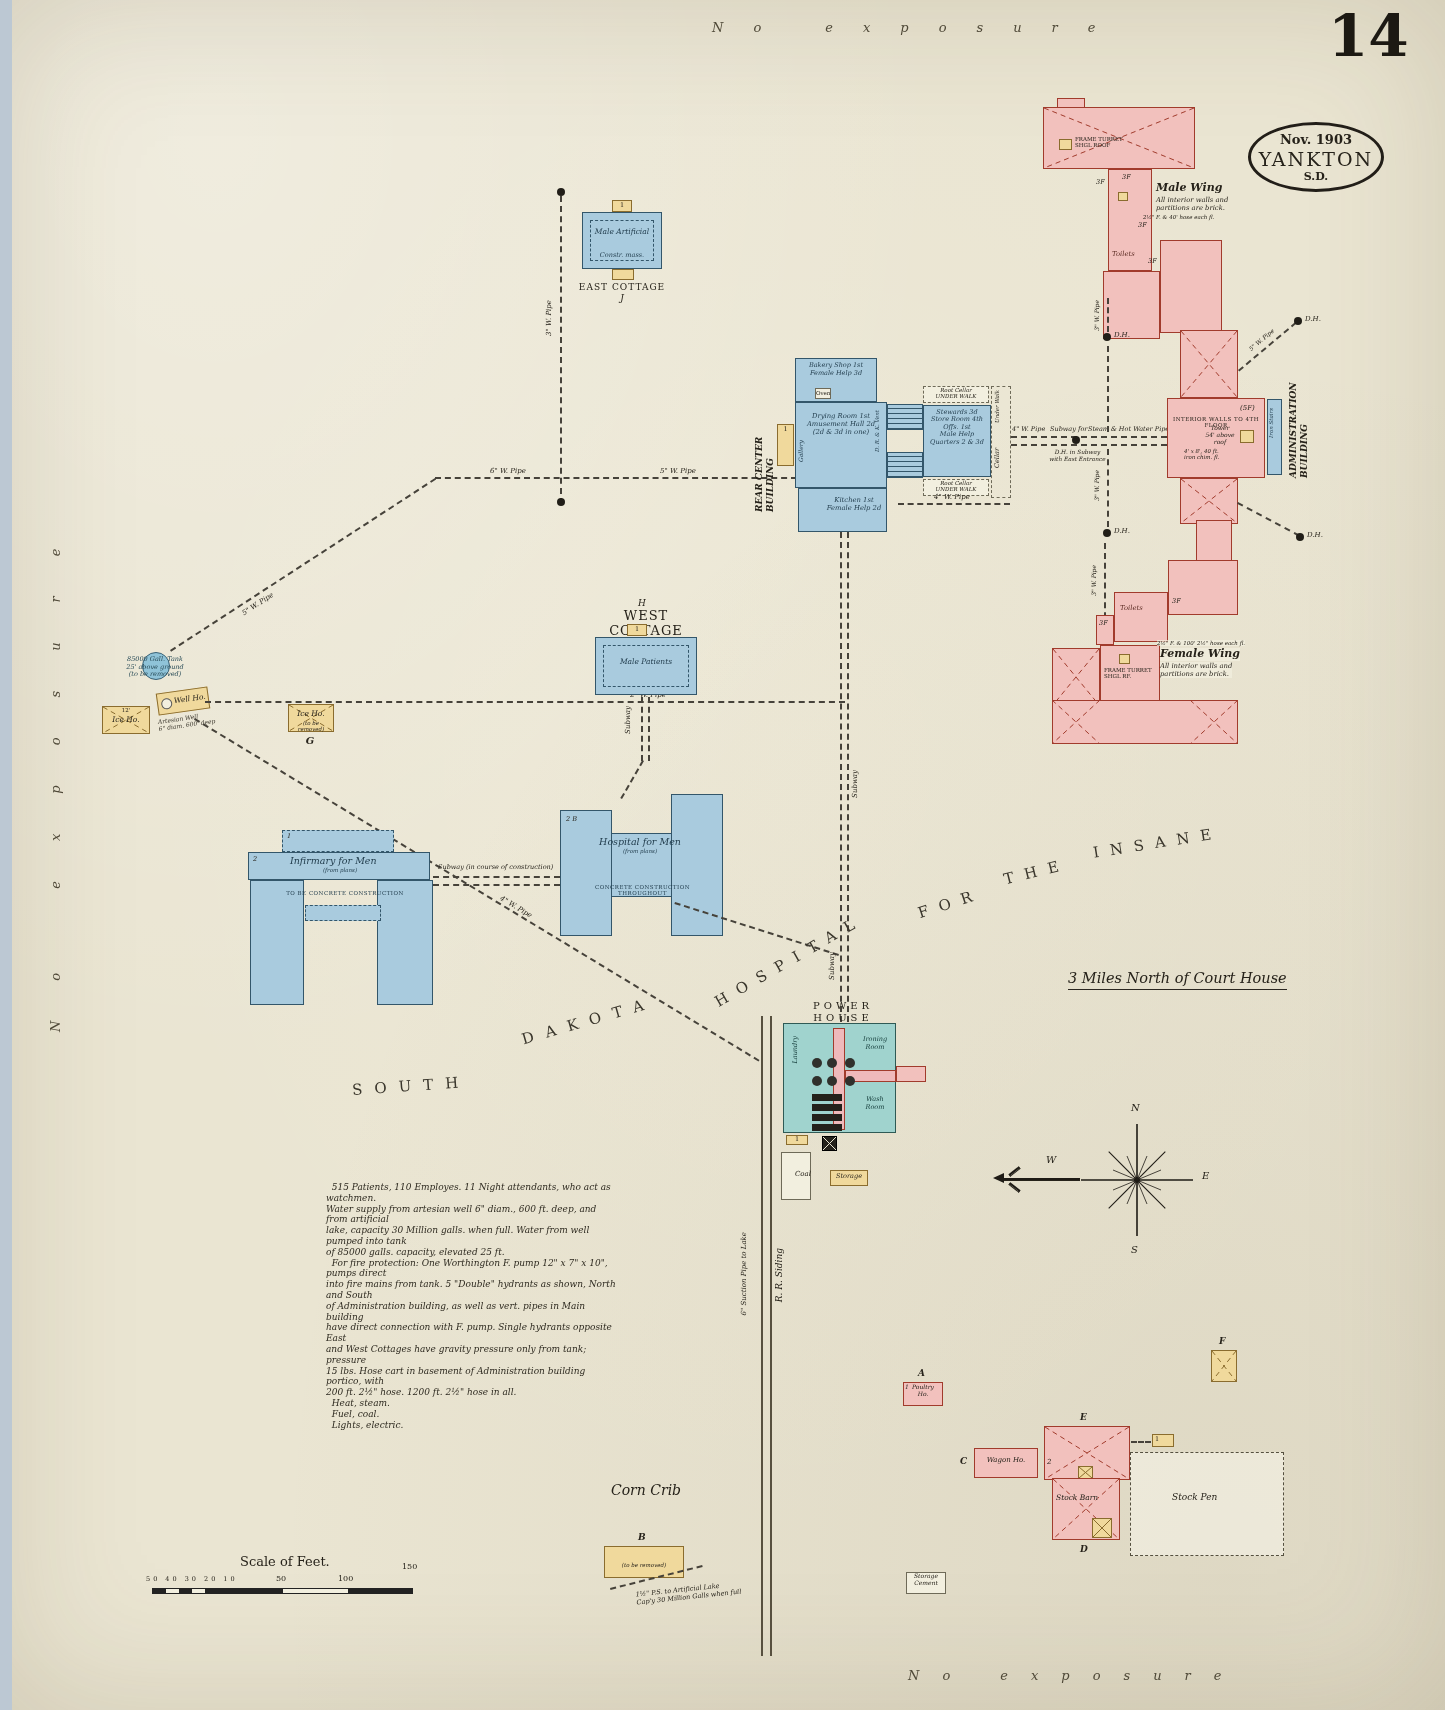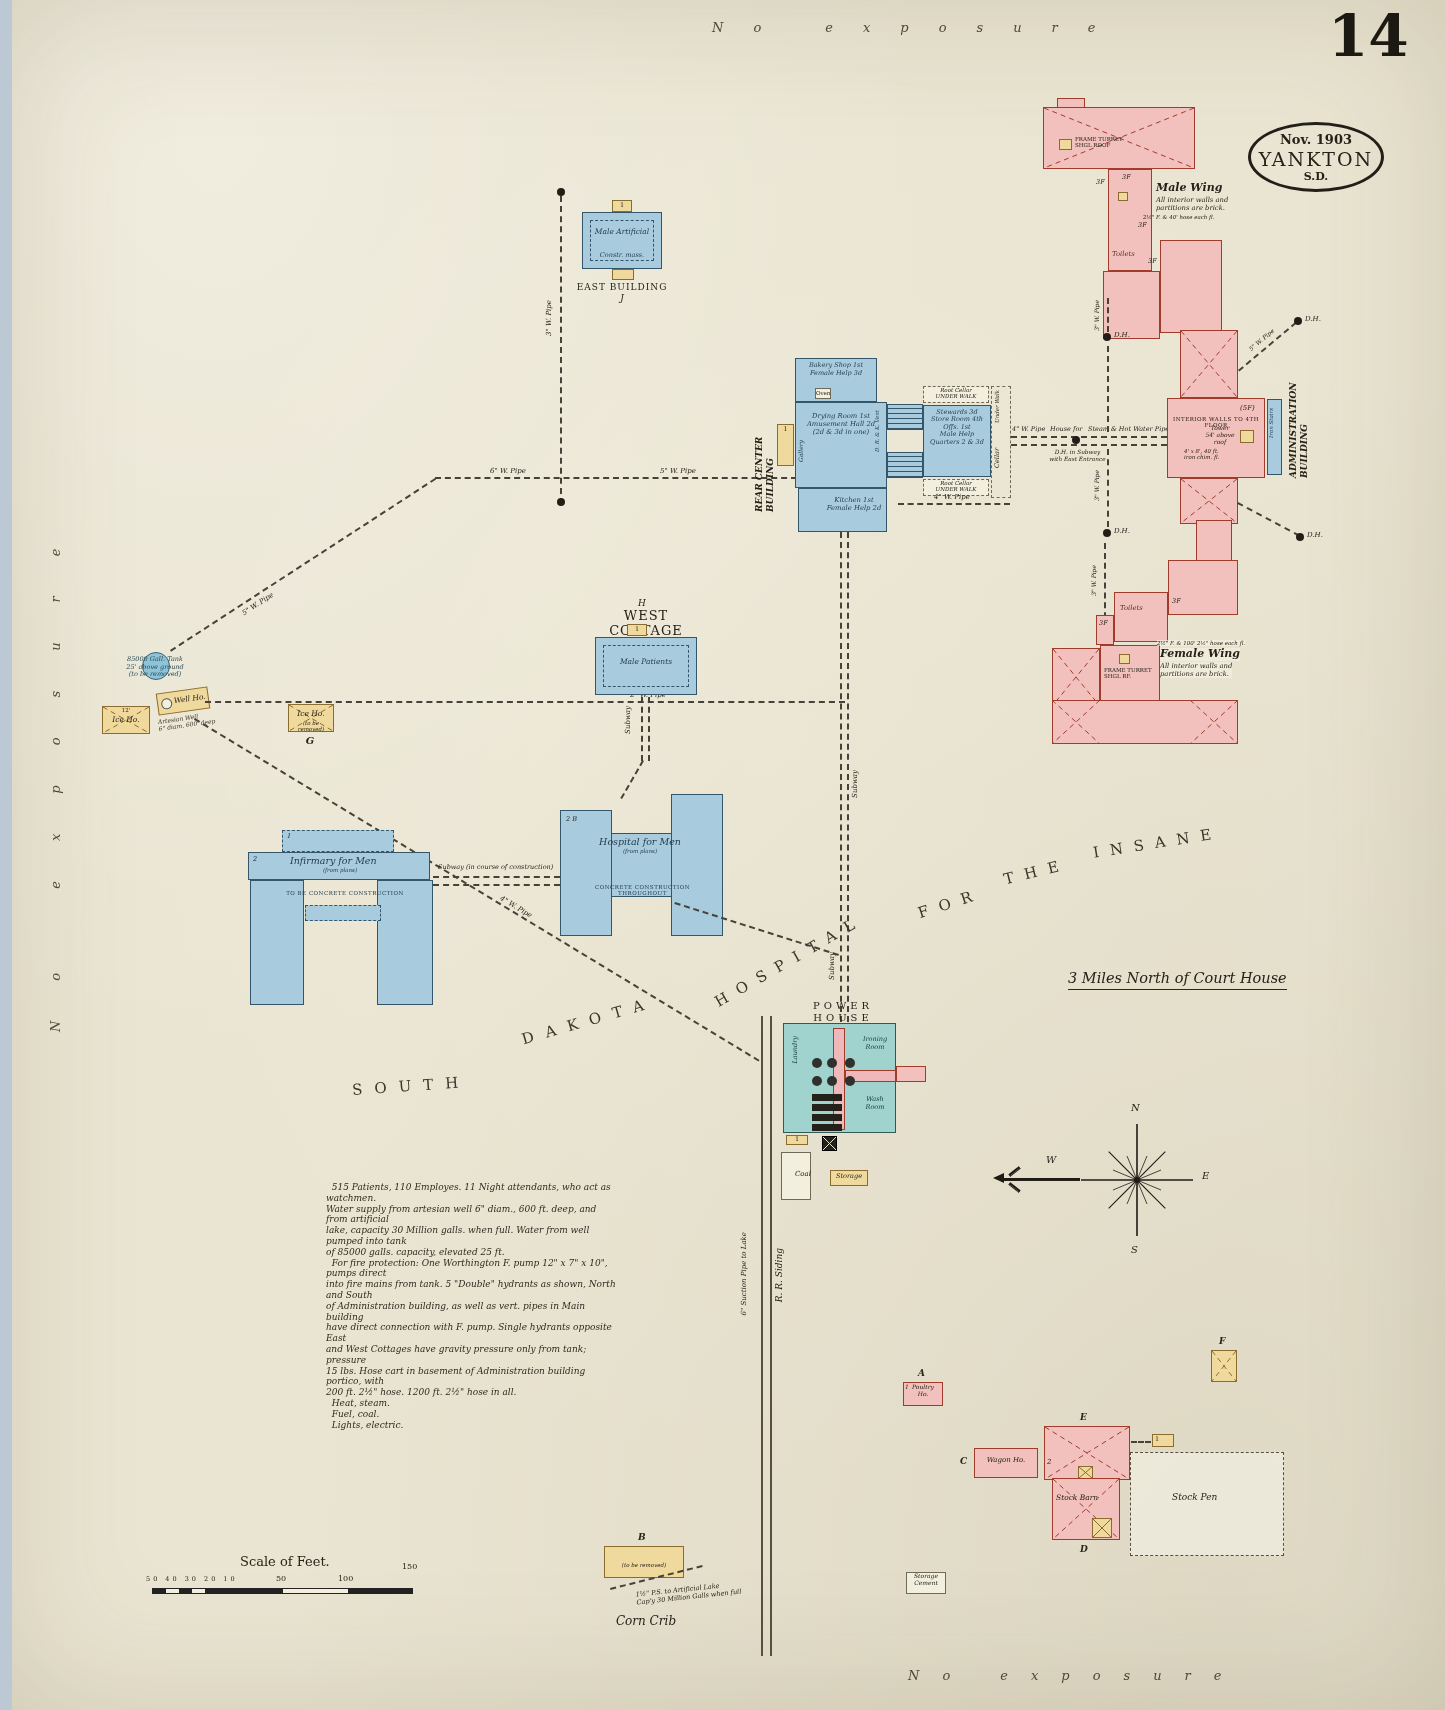--- a/index.html
+++ b/index.html
@@ -55,21 +55,21 @@
   <div class="dot" style="left:557px;top:498px"></div>
   <div class="t i vt" style="left:545px;top:300px;font-size:7px">3" W. Pipe</div>
   <div class="b yellow" style="left:612px;top:200px;width:20px;height:12px">
       <div class="t tiny c" style="left:0;right:0;top:1px">1</div>
     </div>
   <div class="b blue" style="left:582px;top:212px;width:80px;height:57px"></div>
   <div class="b dsh" style="left:590px;top:220px;width:64px;height:41px;border-color:#33566a;background:transparent"></div>
   <div class="t i c" style="left:584px;top:228px;width:76px;font-size:7.5px;color:#1f3a4a">Male Artificial</div>
   <div class="t i c" style="left:588px;top:252px;width:68px;font-size:6.5px;color:#1f3a4a">Constr. mass.</div>
   <div class="b yellow" style="left:612px;top:269px;width:22px;height:11px"></div>
-  <div class="t c" style="left:572px;top:282px;width:100px;font-size:9px;letter-spacing:1px">EAST BUILDING</div>
+  <div class="t c" style="left:572px;top:282px;width:100px;font-size:9px;letter-spacing:1px">EAST COTTAGE</div>
   <div class="t c i" style="left:612px;top:293px;width:20px;font-size:9px">J</div>
 
   <div class="b" style="left:142px;top:652px;width:28px;height:28px;border-radius:50%;background:#8fc3d8;border-color:#3a6276"></div>
   <div class="t i c" style="left:110px;top:656px;width:90px;font-size:6.5px;color:#274a56">85000 Gall. Tank
 25' above ground
 (to be removed)</div>
   <div class="b yellow" style="left:157px;top:690px;width:52px;height:22px;transform:rotate(-8deg)">
     <div class="b" style="left:3px;top:5px;width:11px;height:11px;border-radius:50%;background:#f2efdf;border-color:#555"></div>
     <div class="t i" style="left:16px;top:5px;font-size:7.5px">Well Ho.</div>
   </div>
@@ -152,21 +152,21 @@
 UNDER WALK</div>
   <div class="b dsh" style="left:991px;top:386px;width:20px;height:112px;border-color:#6e6a58;background:transparent"></div>
   <div class="t i vt" style="left:994px;top:390px;font-size:5.5px">Under Walk</div>
   <div class="t i vt" style="left:994px;top:448px;font-size:6.5px">Cellar</div>
   <div class="hp" style="left:898px;top:503px;width:112px"></div>
   <div class="t i" style="left:934px;top:493px;font-size:7px">4" W. Pipe</div>
 
   <div class="hp" style="left:1011px;top:436px;width:156px"></div>
   <div class="hp" style="left:1011px;top:444px;width:156px"></div>
   <div class="t i" style="left:1012px;top:426px;font-size:6.5px">4" W. Pipe</div>
-  <div class="t i" style="left:1050px;top:426px;font-size:6.5px">House for</div>
+  <div class="t i" style="left:1050px;top:426px;font-size:6.5px">Subway for</div>
   <div class="t i" style="left:1088px;top:426px;font-size:6.5px">Steam &amp; Hot Water Pipes</div>
   <div class="dot" style="left:1072px;top:436px"></div>
   <div class="t i c" style="left:1030px;top:449px;width:95px;font-size:5.8px">D.H. in Subway
 with East Entrance</div>
 
   <div class="b pink" style="left:1043px;top:107px;width:152px;height:62px">
     <svg viewBox="0 0 100 100" preserveAspectRatio="none">
         <line x1="0" y1="0" x2="100" y2="100" stroke="#a13b2c" stroke-width="1" stroke-dasharray="5 4" vector-effect="non-scaling-stroke"></line>
         <line x1="100" y1="0" x2="0" y2="100" stroke="#a13b2c" stroke-width="1" stroke-dasharray="5 4" vector-effect="non-scaling-stroke"></line>
       </svg>
@@ -443,21 +443,21 @@
 
   <div class="b dsh" style="left:1130px;top:1452px;width:154px;height:104px;border-color:#55503f;background:rgba(250,248,238,.5)"></div>
   <div class="t i" style="left:1172px;top:1492px;font-size:9px">Stock Pen</div>
 
   <div class="b white" style="left:906px;top:1572px;width:40px;height:22px"></div>
   <div class="t i c" style="left:906px;top:1573px;width:40px;font-size:6px;line-height:1.1">Storage
 Cement</div>
 
   <div class="t i" style="left:638px;top:1532px;font-size:9px;font-weight:bold">B</div>
   <div class="b yellow" style="left:604px;top:1546px;width:80px;height:32px"></div>
-  <div class="t i c" style="left:604px;top:1614px;width:84px;font-size:12px">Corn Crib</div>
+  <div class="t i c" style="left:604px;top:1482px;width:84px;font-size:14px">Corn Crib</div>
   <div class="t i c" style="left:604px;top:1562px;width:80px;font-size:5.5px">(to be removed)</div>
   <div class="dp" style="left:610px;top:1588px;width:95px;transform:rotate(-14deg)"></div>
   <div class="t i" style="left:636px;top:1586px;font-size:6.5px;transform:rotate(-6deg)">1½" P.S. to Artificial Lake
 Cap'y 30 Million Galls when full</div>
 
   <div class="t" style="left:240px;top:1554px;font-size:13px">Scale of Feet.</div>
   <div class="t" style="left:146px;top:1576px;font-size:6.5px;letter-spacing:3px">50 40 30 20 10</div>
   <div class="t" style="left:276px;top:1574px;font-size:8px">50</div>
   <div class="t" style="left:338px;top:1574px;font-size:8px">100</div>
   <div class="t" style="left:402px;top:1562px;font-size:8px">150</div>

